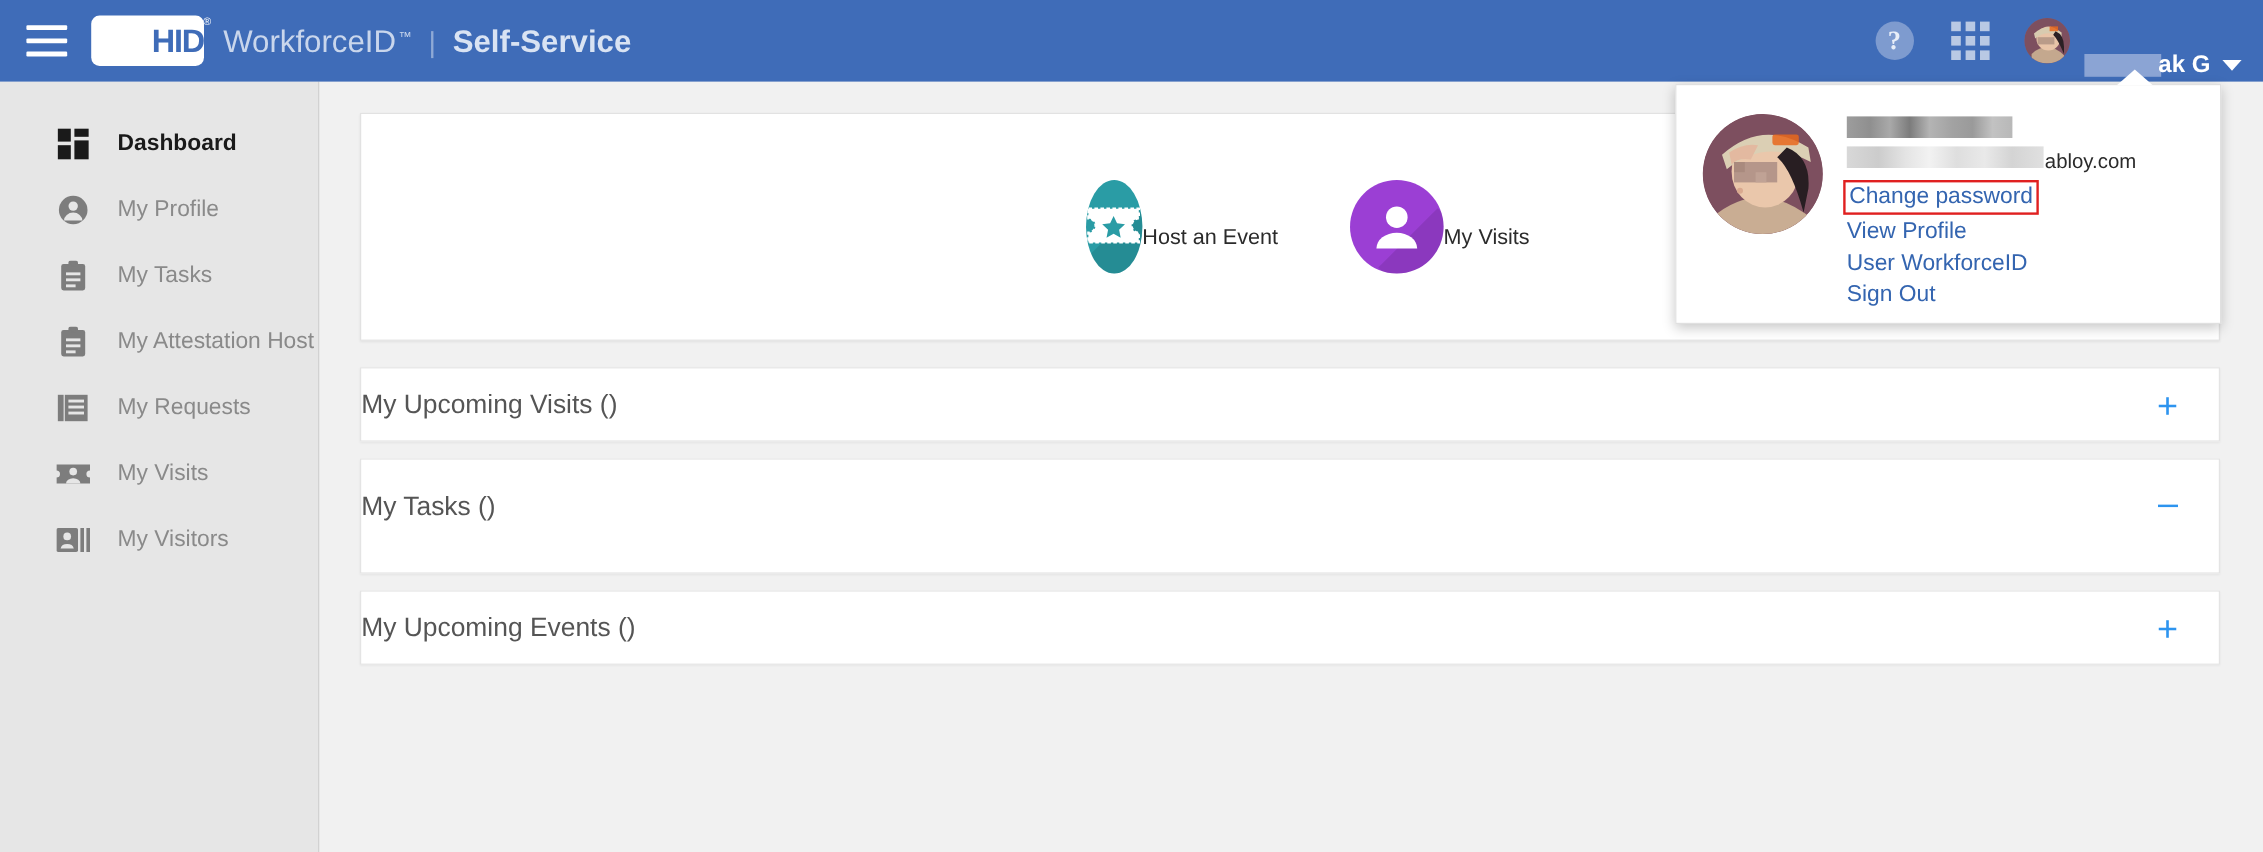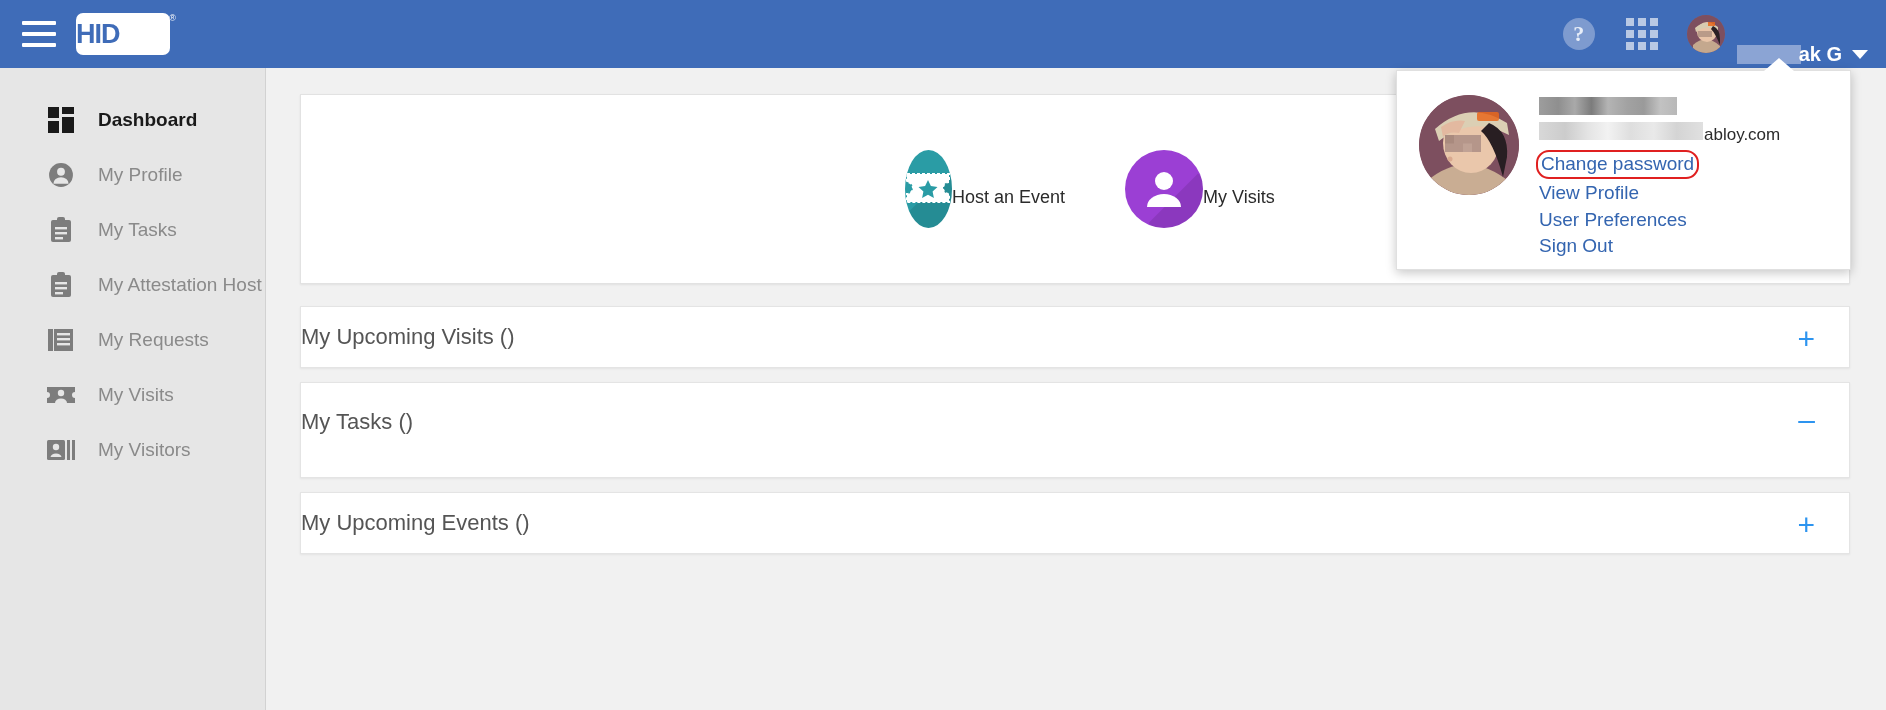--- a/index.html
+++ b/index.html
@@ -23,21 +23,21 @@
     margin-left: 22px; margin-right: 20px;
     display: flex; flex-direction: column; justify-content: space-between;
     cursor: pointer;
   }
   .hamburger span { display: block; height: 4px; width: 100%; background: #ffffff; border-radius: 1px; }
 
   .hid-logo {
     width: 94px; height: 42px;
     background: #ffffff;
     border-radius: 7px;
-    display: flex; align-items: center; justify-content: flex-start;
+    display: flex; align-items: center; justify-content: flex-end;
     position: relative;
   }
   .hid-logo .hid-text {
     font-family: "Liberation Sans", sans-serif;
     font-weight: 700; font-size: 27px; letter-spacing: -1px;
     color: #3f6cb8;
     line-height: 1;
   }
   .hid-logo .reg {
     position: absolute; right: -6px; top: 0;
@@ -218,21 +218,20 @@
     display: inline-block; width: 164px; height: 18px;
     background: linear-gradient(90deg,#d8d8d8 0%,#cccccc 16%,#e4e4e4 30%,#f2f2f2 42%,#dedede 56%,#e9e9e9 70%,#d4d4d4 84%,#e0e0e0 100%);
   }
   .dd-email-txt { font-size: 17px; color: #2b2b2b; margin-left: 1px; }
   .dd-links { margin-top: 5px; }
   .dd-link {
     display: inline-block;
     font-size: 19px; color: #3465b0;
     line-height: 1.28;
     cursor: pointer;
-    border-radius: 13px;
   }
   .dd-link-row { margin-top: 2px; }
   .dd-link.highlight {
     border: 2px solid #e02020;
     padding: 0 3px 1px 3px;
     margin-left: -3px;
   }
 </style>
 </head>
 <body>
@@ -243,20 +242,26 @@
     <span></span>
     <span></span>
     <span></span>
   </div>
 
   <div class="hid-logo">
     <span class="hid-text">HID</span>
     <span class="reg">®</span>
   </div>
 
+  <div class="brand">
+    <span class="product">WorkforceID</span>
+    <span class="tm">™</span>
+    <span class="sep">|</span>
+    <span class="sub">Self-Service</span>
+  </div>
 
   <div class="header-right">
     <div class="help-icon">
       <span>?</span>
     </div>
 
     <div class="apps-grid">
       <i></i>
         <i></i>
         <i></i>
@@ -455,20 +460,20 @@
     </div>
 
     <div class="dd-links">
       <div class="dd-link-row">
         <span class="dd-link highlight">Change password</span>
       </div>
       <div class="dd-link-row">
         <span class="dd-link">View Profile</span>
       </div>
       <div class="dd-link-row">
-        <span class="dd-link">User Preferences</span>
+        <span class="dd-link">User WorkforceID</span>
       </div>
       <div class="dd-link-row">
         <span class="dd-link">Sign Out</span>
       </div>
     </div>
   </div>
 </div>
 
 </body></html>

